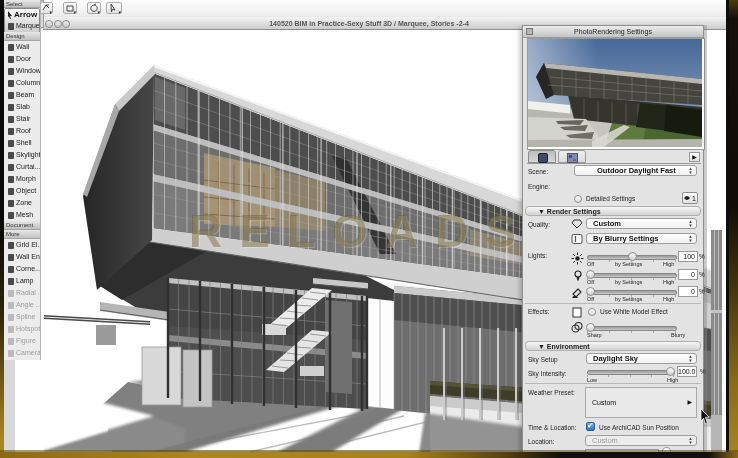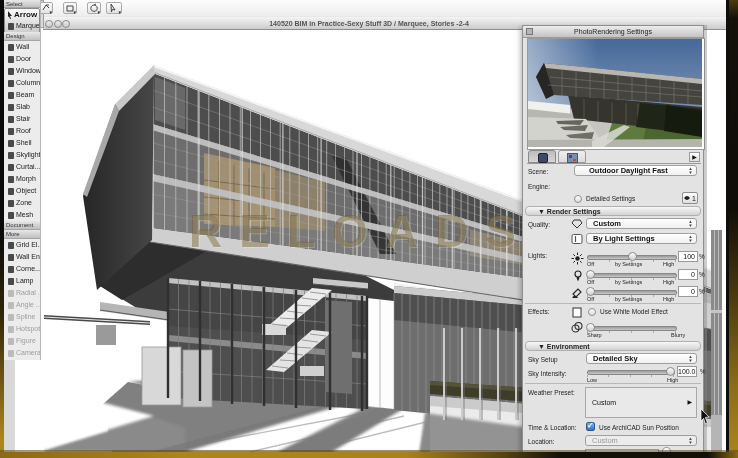--- a/index.html
+++ b/index.html
@@ -510,21 +510,21 @@
       <div style="position:absolute;left:31px;top:0;width:28px;height:13px;background:linear-gradient(#efefef,#dcdcdc);border:1px solid #9a9a9a;border-radius:3px 3px 0 0;box-sizing:border-box">
         <div style="position:absolute;left:8px;top:2px;width:9px;height:8px;background:#7a8db0;border:1px solid #555">
           <div style="position:absolute;left:1px;top:1px;width:3px;height:3px;background:#2d4f8a"></div>
           <div style="position:absolute;right:1px;bottom:1px;width:3px;height:2px;background:#c24a3a"></div>
         </div>
       </div>
       <div style="position:absolute;right:1px;top:2px;width:11px;height:10px;background:linear-gradient(#fff,#ddd);border:1px solid #999;box-sizing:border-box;font:6px 'Liberation Sans',sans-serif;text-align:center;line-height:8px;color:#111">▶</div>
     </div>
 <span style="position:absolute;left:5px;top:142px;font:6.5px 'Liberation Sans',sans-serif;color:#222;white-space:nowrap">Scene:</span>
 <div style="position:absolute;left:51px;top:139px;width:123px;height:11px;background:linear-gradient(#ffffff,#f0f0f0);border:1px solid #9f9f9f;border-radius:3px;box-sizing:border-box">
-      <span style="position:absolute;left:14px;top:0;font:bold 7.5px 'Liberation Sans',sans-serif;color:#111;line-height:10px;white-space:nowrap">Outdoor Daylight Fast</span>
+      <span style="position:absolute;left:22px;top:0;font:bold 7.5px 'Liberation Sans',sans-serif;color:#111;line-height:10px;white-space:nowrap">Outdoor Daylight Fast</span>
       <div style="position:absolute;right:2px;top:1px;width:7px;height:8px;font:4.5px 'Liberation Sans',sans-serif;color:#444;text-align:center;line-height:4px">▲<br>▼</div>
     </div>
 <span style="position:absolute;left:5px;top:157px;font:6.5px 'Liberation Sans',sans-serif;color:#222;white-space:nowrap">Engine:</span>
 <div style="position:absolute;left:51px;top:169px;width:8px;height:8px;background:linear-gradient(#fff,#ddd);border:1px solid #8f8f8f;border-radius:50%;box-sizing:border-box"></div>
 <span style="position:absolute;left:63px;top:169px;font:6.5px 'Liberation Sans',sans-serif;color:#222;white-space:nowrap">Detailed Settings</span>
 <div style="position:absolute;left:159px;top:166px;width:16px;height:12px;background:linear-gradient(#fff,#e0e0e0);border:1px solid #8f8f8f;box-sizing:border-box;border-radius:2px">
       <svg width="14" height="10" viewBox="0 0 14 10" style="position:absolute;left:0;top:0">
         <path d="M1 5 Q4 1 7 5 Q4 9 1 5 z" fill="#222"></path>
         <text x="9" y="8" font-family="Liberation Sans" font-size="7" fill="#111">1</text>
       </svg>
@@ -536,21 +536,21 @@
     </svg>
 <div style="position:absolute;left:63px;top:192px;width:111px;height:11px;background:linear-gradient(#ffffff,#f0f0f0);border:1px solid #9f9f9f;border-radius:3px;box-sizing:border-box">
       <span style="position:absolute;left:6px;top:0;font:bold 7.5px 'Liberation Sans',sans-serif;color:#111;line-height:10px;white-space:nowrap">Custom</span>
       <div style="position:absolute;right:2px;top:1px;width:7px;height:8px;font:4.5px 'Liberation Sans',sans-serif;color:#444;text-align:center;line-height:4px">▲<br>▼</div>
     </div>
 <svg width="12" height="10" viewBox="0 0 12 10" style="position:absolute;left:48px;top:208px">
       <rect x="1" y="0.5" width="10" height="9" rx="1.5" fill="#fff" stroke="#555" stroke-width="1"></rect>
       <line x1="4.5" y1="2" x2="4.5" y2="8" stroke="#555" stroke-width="1.2"></line>
     </svg>
 <div style="position:absolute;left:63px;top:207px;width:111px;height:11px;background:linear-gradient(#ffffff,#f0f0f0);border:1px solid #9f9f9f;border-radius:3px;box-sizing:border-box">
-      <span style="position:absolute;left:6px;top:0;font:bold 7.5px 'Liberation Sans',sans-serif;color:#111;line-height:10px;white-space:nowrap">By Light Settings</span>
+      <span style="position:absolute;left:6px;top:0;font:bold 7.5px 'Liberation Sans',sans-serif;color:#111;line-height:10px;white-space:nowrap">By Blurry Settings</span>
       <div style="position:absolute;right:2px;top:1px;width:7px;height:8px;font:4.5px 'Liberation Sans',sans-serif;color:#444;text-align:center;line-height:4px">▲<br>▼</div>
     </div>
 <span style="position:absolute;left:5px;top:226px;font:6.5px 'Liberation Sans',sans-serif;color:#222;white-space:nowrap">Lights:</span>
 <svg width="13" height="13" viewBox="0 0 13 13" style="position:absolute;left:48px;top:226px">
       <circle cx="6.5" cy="6.5" r="2.2" fill="#222"></circle>
       <g stroke="#222" stroke-width="1">
         <line x1="6.5" y1="0.5" x2="6.5" y2="3"></line>
         <line x1="6.5" y1="10" x2="6.5" y2="12.5"></line>
         <line x1="0.5" y1="6.5" x2="3" y2="6.5"></line>
         <line x1="10" y1="6.5" x2="12.5" y2="6.5"></line>
@@ -620,21 +620,21 @@
 <div style="position:absolute;left:64px;top:305px;width:1px;height:2px;background:#aaa"></div>
 <div style="position:absolute;left:86px;top:305px;width:1px;height:2px;background:#aaa"></div>
 <div style="position:absolute;left:108px;top:305px;width:1px;height:2px;background:#aaa"></div>
 <div style="position:absolute;left:130px;top:305px;width:1px;height:2px;background:#aaa"></div>
 <div style="position:absolute;left:152px;top:305px;width:1px;height:2px;background:#aaa"></div>
 <span style="position:absolute;left:64px;top:306px;font:5.5px 'Liberation Sans',sans-serif;color:#222;white-space:nowrap">Sharp</span>
 <span style="position:absolute;left:148px;top:306px;font:5.5px 'Liberation Sans',sans-serif;color:#222;white-space:nowrap">Blurry</span>
 <div style="position:absolute;left:2px;top:315px;width:176px;height:10px;background:linear-gradient(#f8f8f8,#d2d2d2);border:1px solid #b0b0b0;border-radius:4px;box-sizing:border-box;font:bold 7px 'Liberation Sans',sans-serif;color:#222;line-height:9px;padding-left:12px">▼ Environment</div>
 <span style="position:absolute;left:5px;top:330px;font:6.5px 'Liberation Sans',sans-serif;color:#222;white-space:nowrap">Sky Setup</span>
 <div style="position:absolute;left:63px;top:327px;width:111px;height:11px;background:linear-gradient(#ffffff,#f0f0f0);border:1px solid #9f9f9f;border-radius:3px;box-sizing:border-box">
-      <span style="position:absolute;left:6px;top:0;font:bold 7.5px 'Liberation Sans',sans-serif;color:#111;line-height:10px;white-space:nowrap">Detailed Sky</span>
+      <span style="position:absolute;left:6px;top:0;font:bold 7.5px 'Liberation Sans',sans-serif;color:#111;line-height:10px;white-space:nowrap">Daylight Sky</span>
       <div style="position:absolute;right:2px;top:1px;width:7px;height:8px;font:4.5px 'Liberation Sans',sans-serif;color:#444;text-align:center;line-height:4px">▲<br>▼</div>
     </div>
 <span style="position:absolute;left:5px;top:344px;font:6.5px 'Liberation Sans',sans-serif;color:#222;white-space:nowrap">Sky Intensity:</span>
 <div style="position:absolute;left:64px;top:344px;width:86px;height:3px;background:linear-gradient(#9a9a9a,#c8c8c8);border-radius:2px;border:0.5px solid #888"></div>
 <div style="position:absolute;left:143px;top:341px;width:9px;height:9px;background:linear-gradient(#fdfdfd,#cfcfcf);border:1px solid #8a8a8a;border-radius:50%;box-sizing:border-box"></div>
 <div style="position:absolute;left:64px;top:349px;width:1px;height:2px;background:#aaa"></div>
 <div style="position:absolute;left:85px;top:349px;width:1px;height:2px;background:#aaa"></div>
 <div style="position:absolute;left:107px;top:349px;width:1px;height:2px;background:#aaa"></div>
 <div style="position:absolute;left:128px;top:349px;width:1px;height:2px;background:#aaa"></div>
 <div style="position:absolute;left:150px;top:349px;width:1px;height:2px;background:#aaa"></div>

